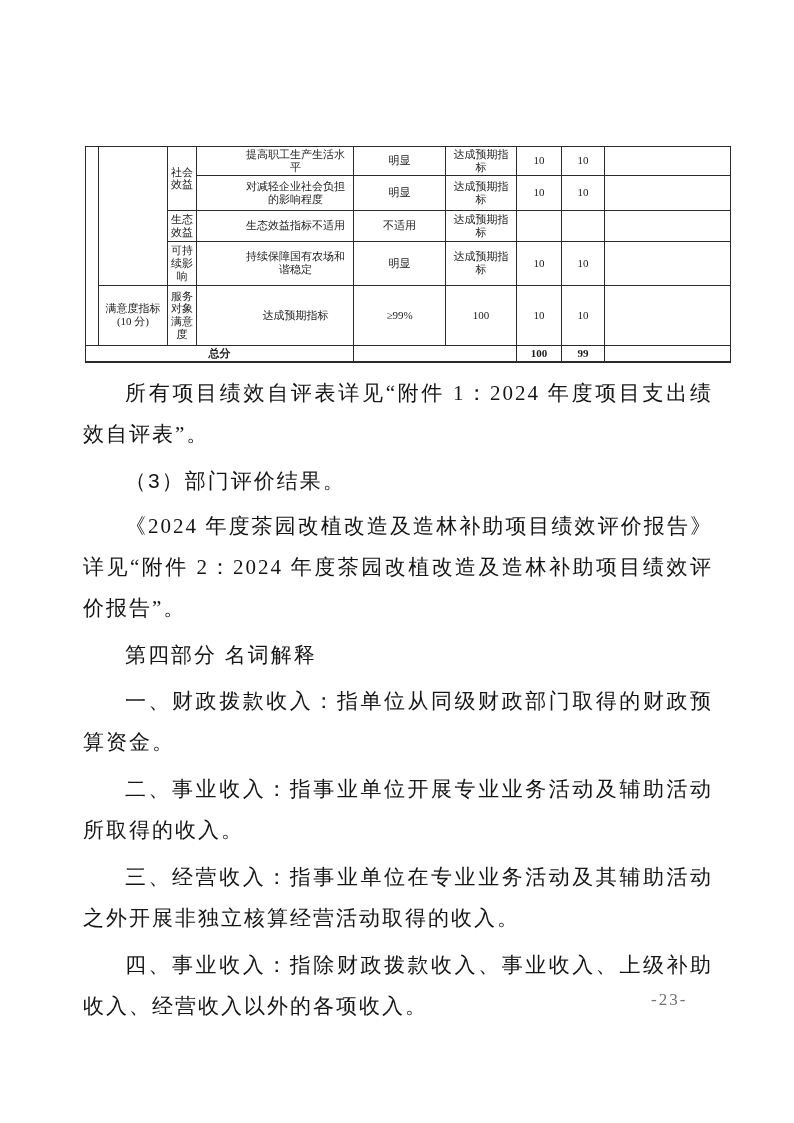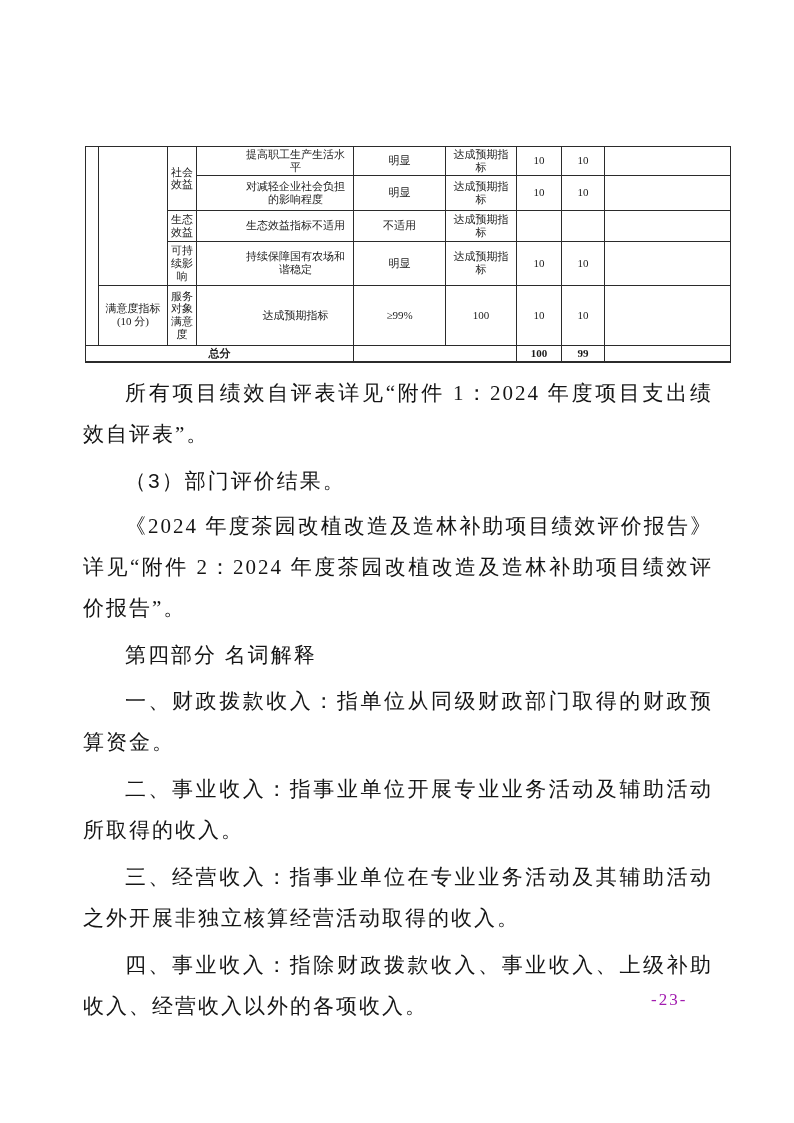--- a/index.html
+++ b/index.html
@@ -59,21 +59,21 @@
     font-weight: normal;
     font-family: "Liberation Sans", "DejaVu Sans", sans-serif;
   }
 
   .pageno {
     position: absolute;
     left: 651px;
     top: 990px;
     font-size: 17px;
     letter-spacing: 2px;
-    color: #a21caf;
+    color: #737373;
   }
 </style>
 </head>
 <body>
 
 <div class="page">
 
   <table class="perf">
     <colgroup>
       <col style="width:13px">

